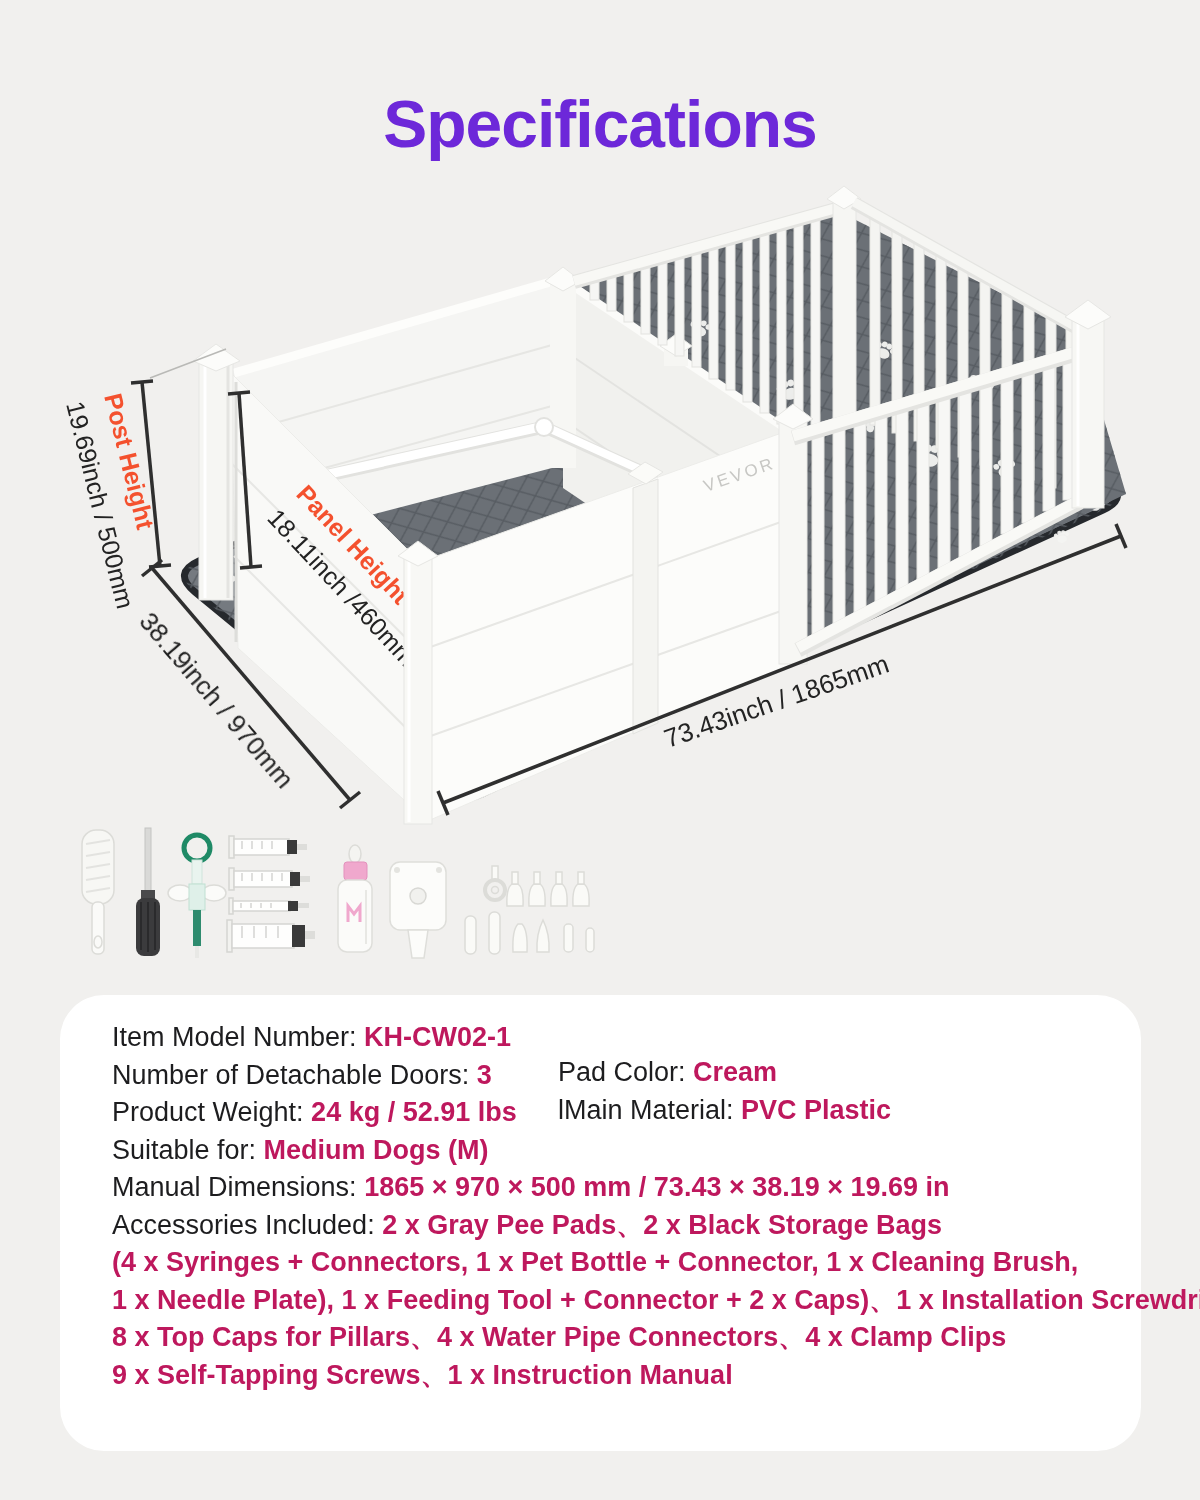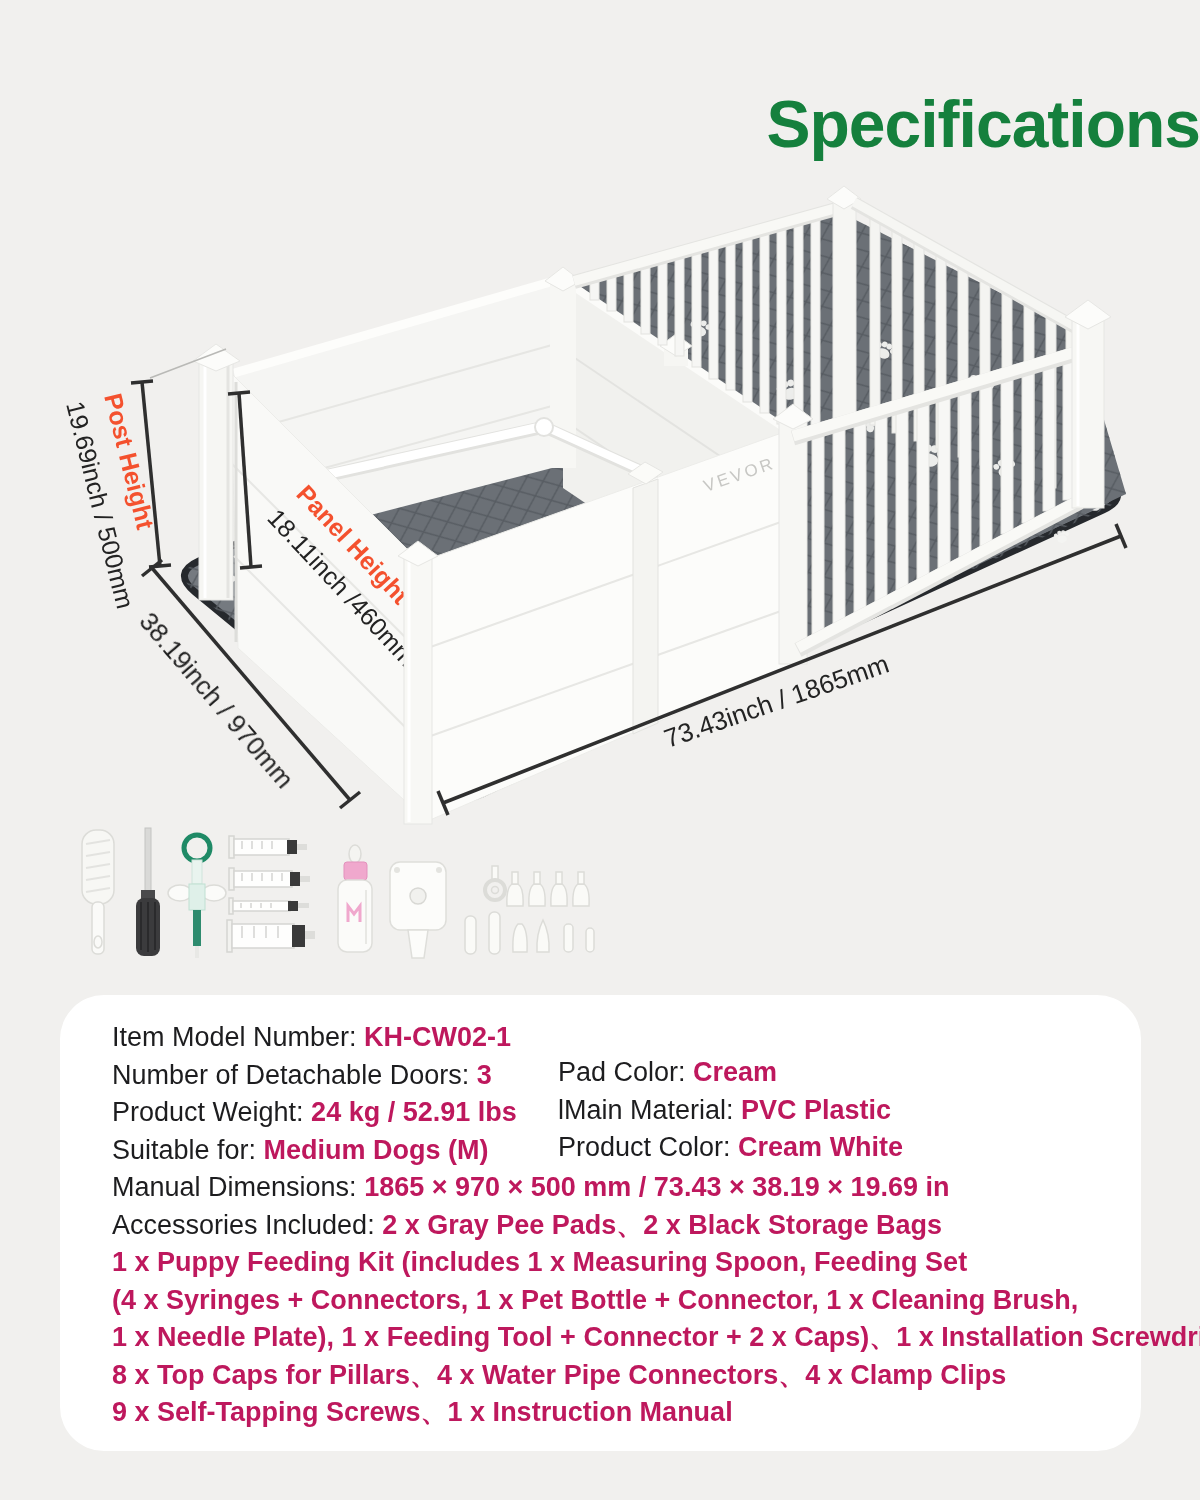--- a/index.html
+++ b/index.html
@@ -3,22 +3,22 @@
 <meta charset="utf-8">
 <style>
   html,body{margin:0;padding:0;}
   body{
     width:1200px;height:1500px;position:relative;overflow:hidden;
     background:#F1F0EE;
     font-family:"Liberation Sans", sans-serif;
   }
   .title{
     position:absolute;top:86px;left:0;width:1200px;
-    text-align:right;font-size:66px;font-weight:700;letter-spacing:-1px;
-    color:#15803d;
+    text-align:center;font-size:66px;font-weight:700;letter-spacing:-1px;
+    color:#6d28d9;
   }
   .scene{position:absolute;top:0;left:0;width:1200px;height:1500px;}
   .spec-panel{
     position:absolute;left:60px;top:995px;width:1081px;height:456px;
     background:#FFFFFF;border-radius:44px;
     box-sizing:border-box;padding:24px 0 0 52px;
   }
   .spec-line{height:37.5px;line-height:37.5px;font-size:27px;white-space:pre;display:flex;}
   .colL{width:446px;flex:none;display:flex;}
   .colR{display:flex;margin-top:35px;}
@@ -355,35 +355,31 @@
   <div class="spec-line">
     <span class="colL"><span class="lab">Item Model Number: </span><span class="val">KH-CW02-1</span></span>
     <span class="colR"><span class="lab">Pad Color: </span><span class="val">Cream</span></span>
   </div>
   <div class="spec-line">
     <span class="colL"><span class="lab">Number of Detachable Doors: </span><span class="val">3</span></span>
     <span class="colR"><span class="lab">lMain Material: </span><span class="val">PVC Plastic</span></span>
   </div>
   <div class="spec-line">
     <span class="colL"><span class="lab">Product Weight: </span><span class="val">24 kg / 52.91 lbs</span></span>
-    <span class="colR"><span class="lab">Product Color: </span><span class="val">Cream White</span></span>
   </div>
   <div class="spec-line">
     <span class="lab">Suitable for: </span><span class="val">Medium Dogs (M)</span>
   </div>
   <div class="spec-line">
     <span class="lab">Manual Dimensions: </span><span class="val">1865 × 970 × 500 mm / 73.43 × 38.19 × 19.69 in</span>
   </div>
   <div class="spec-line">
     <span class="lab">Accessories Included: </span><span class="val">2 x Gray Pee Pads、2 x Black Storage Bags</span>
   </div>
   <div class="spec-line">
-    <span class="lab"></span><span class="val">1 x Puppy Feeding Kit (includes 1 x Measuring Spoon, Feeding Set</span>
-  </div>
-  <div class="spec-line">
     <span class="lab"></span><span class="val">(4 x Syringes + Connectors, 1 x Pet Bottle + Connector, 1 x Cleaning Brush,</span>
   </div>
   <div class="spec-line">
     <span class="lab"></span><span class="val">1 x Needle Plate), 1 x Feeding Tool + Connector + 2 x Caps)、1 x Installation Screwdriver</span>
   </div>
   <div class="spec-line">
     <span class="lab"></span><span class="val">8 x Top Caps for Pillars、4 x Water Pipe Connectors、4 x Clamp Clips</span>
   </div>
   <div class="spec-line">
     <span class="lab"></span><span class="val">9 x Self-Tapping Screws、1 x Instruction Manual</span>

